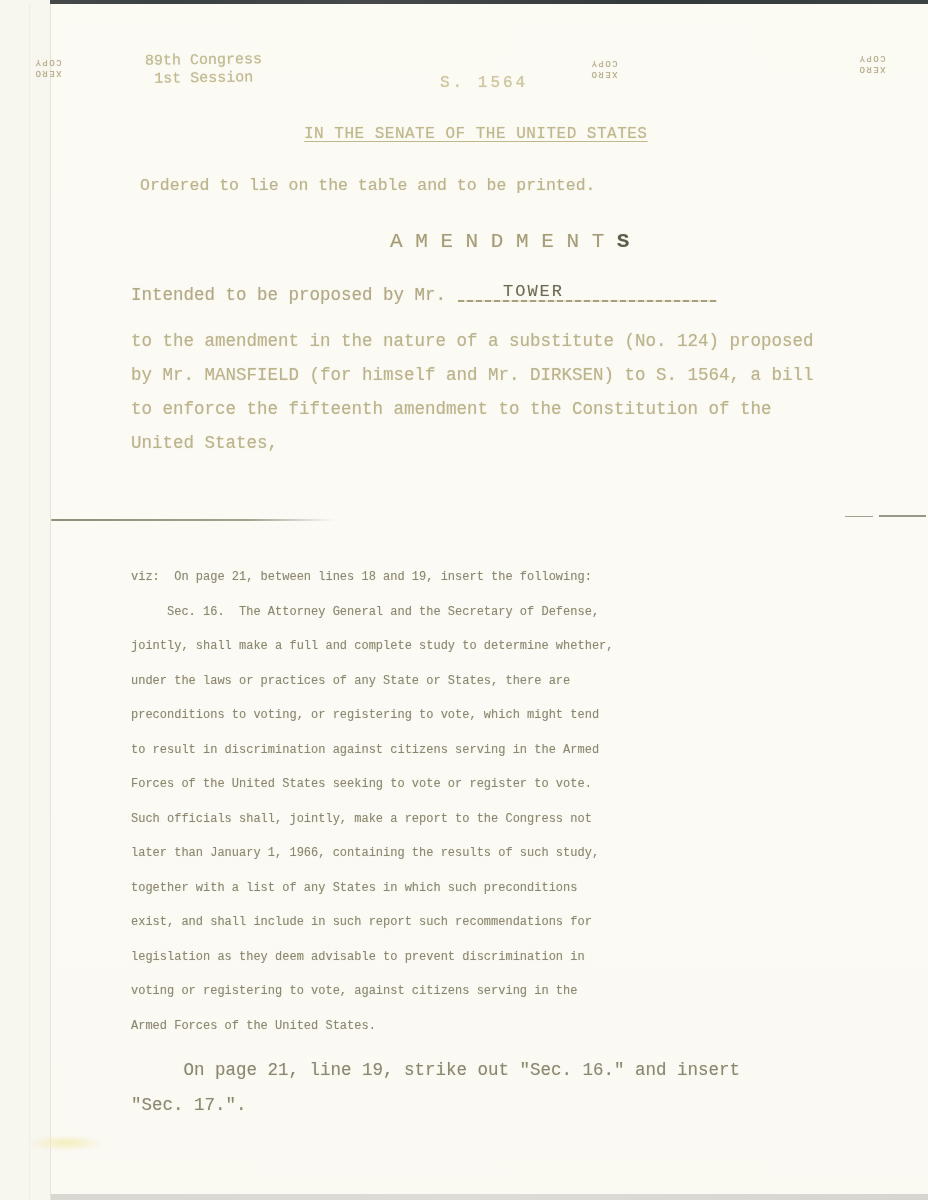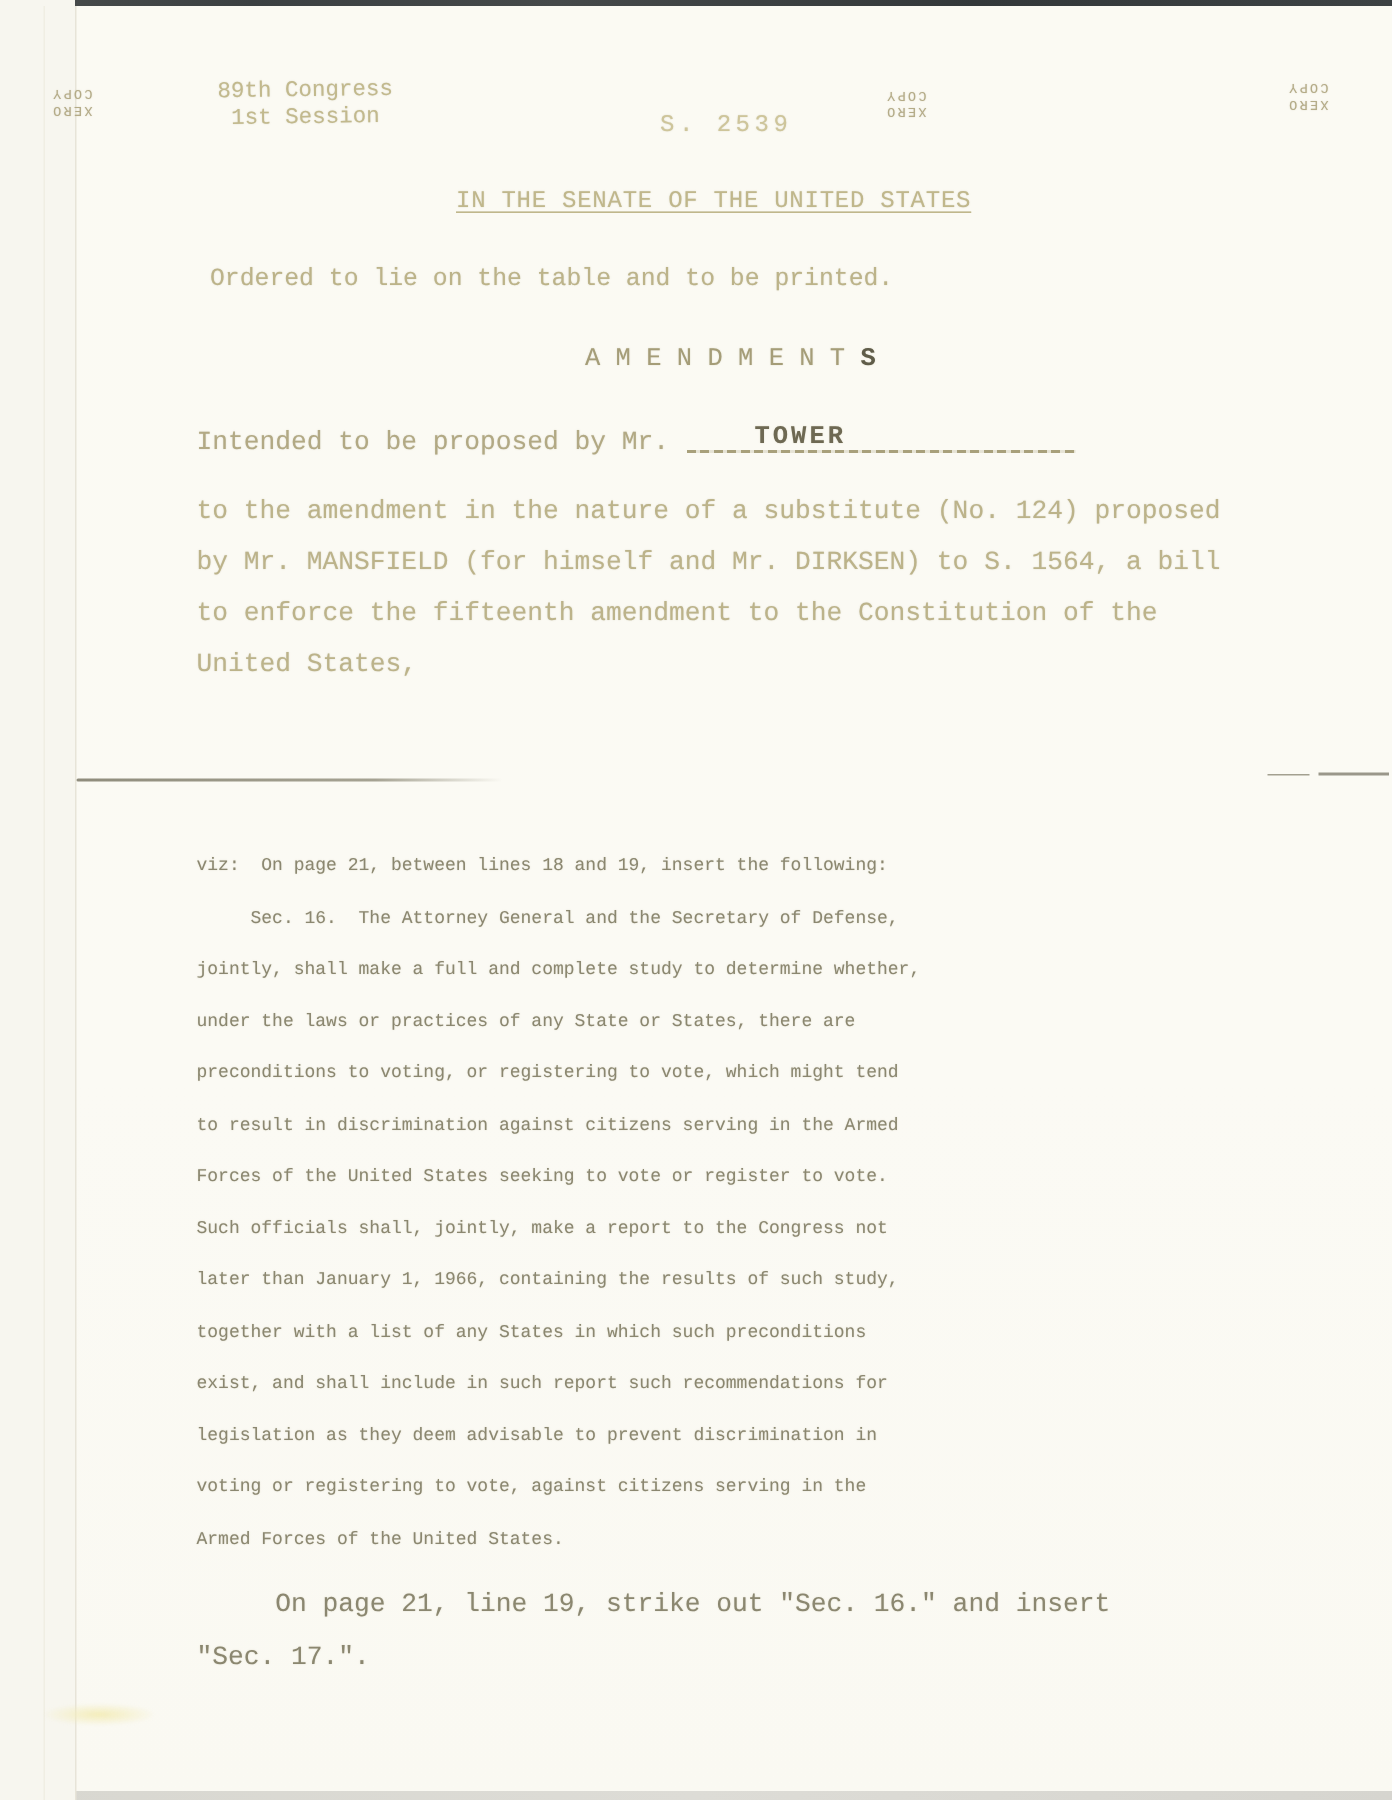--- a/index.html
+++ b/index.html
@@ -92,39 +92,39 @@
     text-underline-offset:3px;
     text-decoration-thickness:1px;
   }
   .ordered-line{
     left:140px;top:176px;
     font-size:16.5px;
     color:#bcb389;
   }
   .amendments-heading{
     left:390px;top:230px;
-    font-size:17px;
+    font-size:21px;
     color:#a59d78;
   }
   .amendments-heading .final-s{
     color:#5f5c49;font-weight:bold;
   }
   .intended-line{
     left:131px;top:285px;
     font-size:17.5px;
     color:#b2a984;
     text-align:right;
   }
   .proposer-underline{
     position:absolute;left:458px;top:300px;width:259px;height:2px;
     background:repeating-linear-gradient(90deg,#a8a07b 0 6px,rgba(168,160,123,0.25) 6px 9px);
   }
   .proposer-name{
     left:503px;top:282px;
-    font-size:17px;letter-spacing:2px;font-weight:bold;
+    font-size:17px;letter-spacing:2px;font-weight:normal;
     color:#6e6953;
   }
   .intro-paragraph{
     left:131px;top:324px;
     font-size:17.5px;line-height:34px;
     color:#bcb38a;
   }
   .body-text{
     left:131px;top:560px;
     font-size:12px;line-height:34.5px;
@@ -148,21 +148,21 @@
   <div class="fold-line-outer"></div>
   <div class="fold-line"></div>
   <div class="smudge"></div>
 
   <div class="tw congress-block"><span>89th Congress</span><br><span>1st Session</span></div>
 
   <div class="stamp stamp-left"><span>XERO</span><br><span>COPY</span></div>
   <div class="stamp stamp-center"><span>XERO</span><br><span>COPY</span></div>
   <div class="stamp stamp-right"><span>XERO</span><br><span>COPY</span></div>
 
-  <div class="tw bill-number">S. 2539</div>
+  <div class="tw bill-number">S. 1564</div>
 
   <div class="tw doc-title">IN THE SENATE OF THE UNITED STATES</div>
 
   <div class="tw ordered-line">Ordered to lie on the table and to be printed.</div>
 
   <div class="tw amendments-heading"><span>A M E N D M E N T </span><span class="final-s">S</span></div>
 
   <div class="tw intended-line">Intended to be proposed by Mr.</div>
   <div class="proposer-underline"></div>
   <div class="tw proposer-name">TOWER</div>

